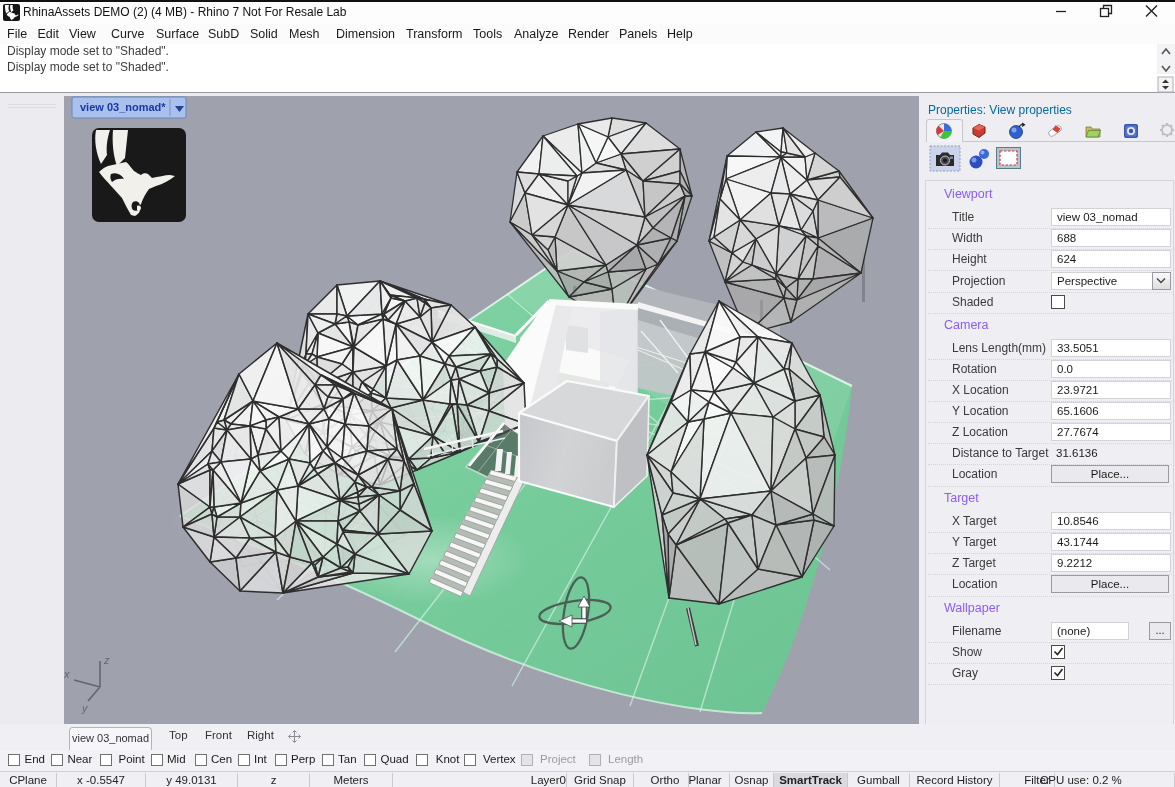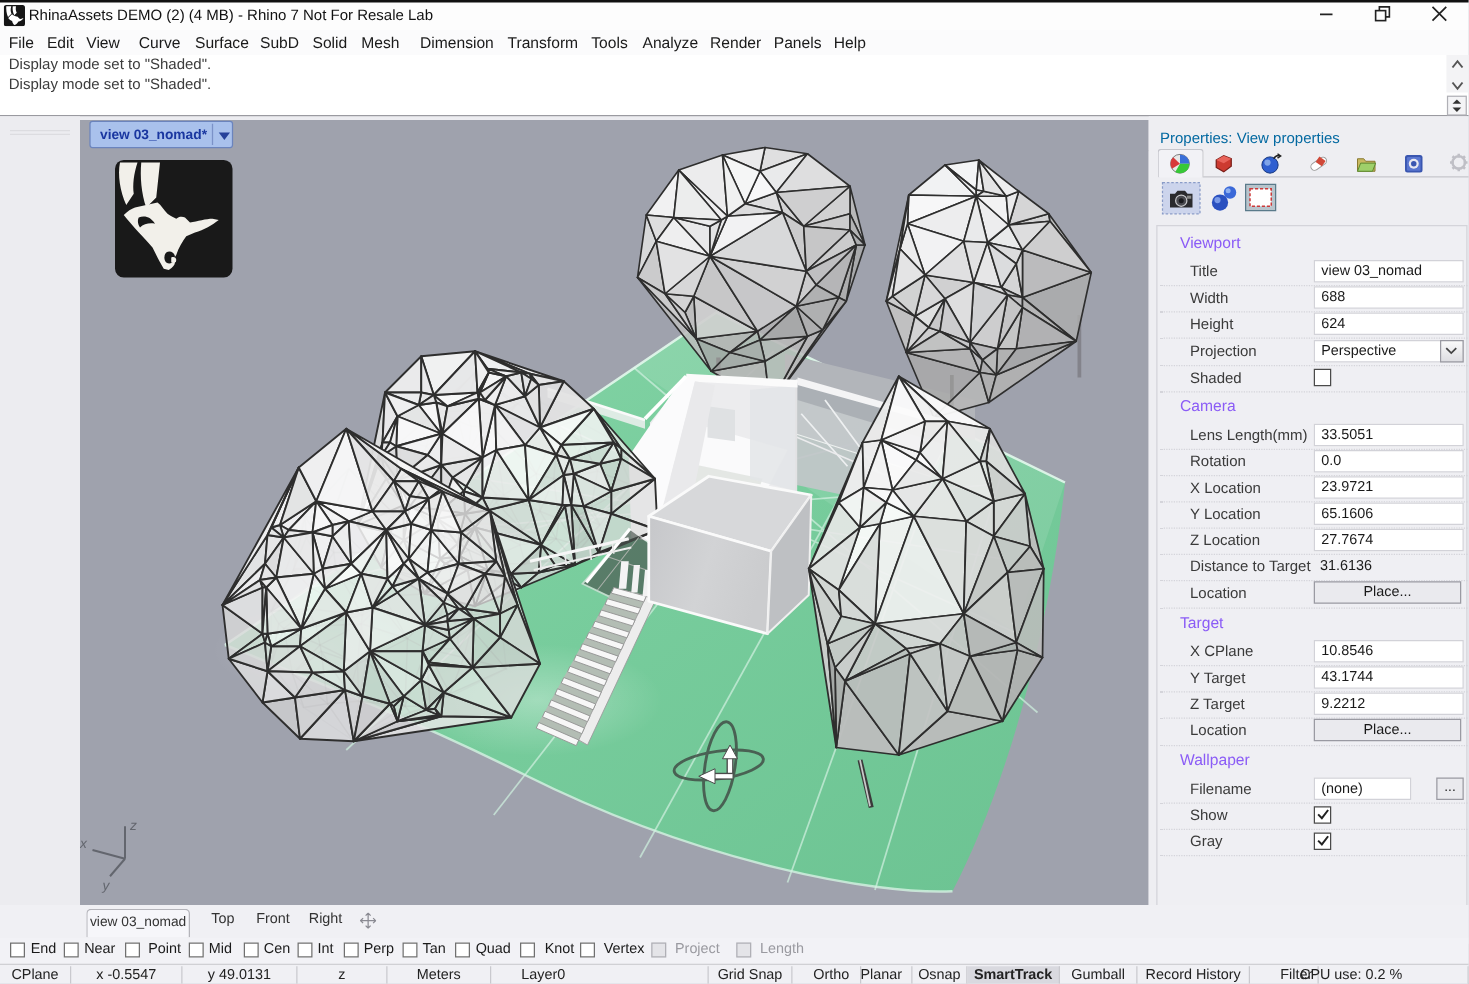--- a/index.html
+++ b/index.html
@@ -1088,21 +1088,21 @@
 <div class="prow-lbl" style="top:421.5px">Z Location</div>
 <div class="pfield" style="top:422.5px">27.7674</div>
 <div class="dotsep" style="top:442.5px"></div>
 <div class="prow-lbl" style="top:442.5px">Distance to Target</div>
 <div class="ptext" style="top:442.5px">31.6136</div>
 <div class="dotsep" style="top:463.5px"></div>
 <div class="prow-lbl" style="top:463.5px">Location</div>
 <div class="pbtn" style="top:464.5px">Place...</div>
 <div class="dotsep" style="top:486px"></div>
 <div class="prow-hdr" style="top:486.5px">Target</div>
-<div class="prow-lbl" style="top:510.5px">X CPlane</div>
+<div class="prow-lbl" style="top:510.5px">X Target</div>
 <div class="pfield" style="top:511.5px">10.8546</div>
 <div class="dotsep" style="top:531.5px"></div>
 <div class="prow-lbl" style="top:531.5px">Y Target</div>
 <div class="pfield" style="top:532.5px">43.1744</div>
 <div class="dotsep" style="top:552.5px"></div>
 <div class="prow-lbl" style="top:552.5px">Z Target</div>
 <div class="pfield" style="top:553.5px">9.2212</div>
 <div class="dotsep" style="top:573.5px"></div>
 <div class="prow-lbl" style="top:573.5px">Location</div>
 <div class="pbtn" style="top:574.5px">Place...</div>
@@ -1163,21 +1163,21 @@
 <div class="cb" style="left:589px;background:#e4e4e8;border-color:#b0b0b6"></div>
     <span class="lb" style="left:608px;color:#9a9aa0">Length</span>
 </div>
 
 <div class="abs statusbar">
 <div class="cell" style="left:0px;width:57px">CPlane</div>
 <div class="cell" style="left:57px;width:89px">x -0.5547</div>
 <div class="cell" style="left:146px;width:92px">y 49.0131</div>
 <div class="cell" style="left:238px;width:72px">z</div>
 <div class="cell" style="left:310px;width:83px">Meters</div>
-<div class="cell" style="left:393px;width:174px;text-align:left;padding-left:24px">Layer0</div>
+<div class="cell" style="left:393px;width:174px;text-align:right;padding-left:24px">Layer0</div>
 <div class="cell" style="left:567px;width:67px">Grid Snap</div>
 <div class="cell" style="left:642px;width:47px">Ortho</div>
 <div class="cell" style="left:681px;width:49px">Planar</div>
 <div class="cell" style="left:730px;width:44px">Osnap</div>
 <div class="cell" style="left:774px;width:74px;background:#d9d9df"><b>SmartTrack</b></div>
 <div class="cell" style="left:848px;width:62px">Gumball</div>
 <div class="cell" style="left:910px;width:90px">Record History</div>
 <div class="cell" style="left:1020px;width:35px">Filter</div>
 <div class="cell" style="left:1035px;width:140px;text-align:left;padding-left:5px">CPU use: 0.2 %</div>
 </div>

